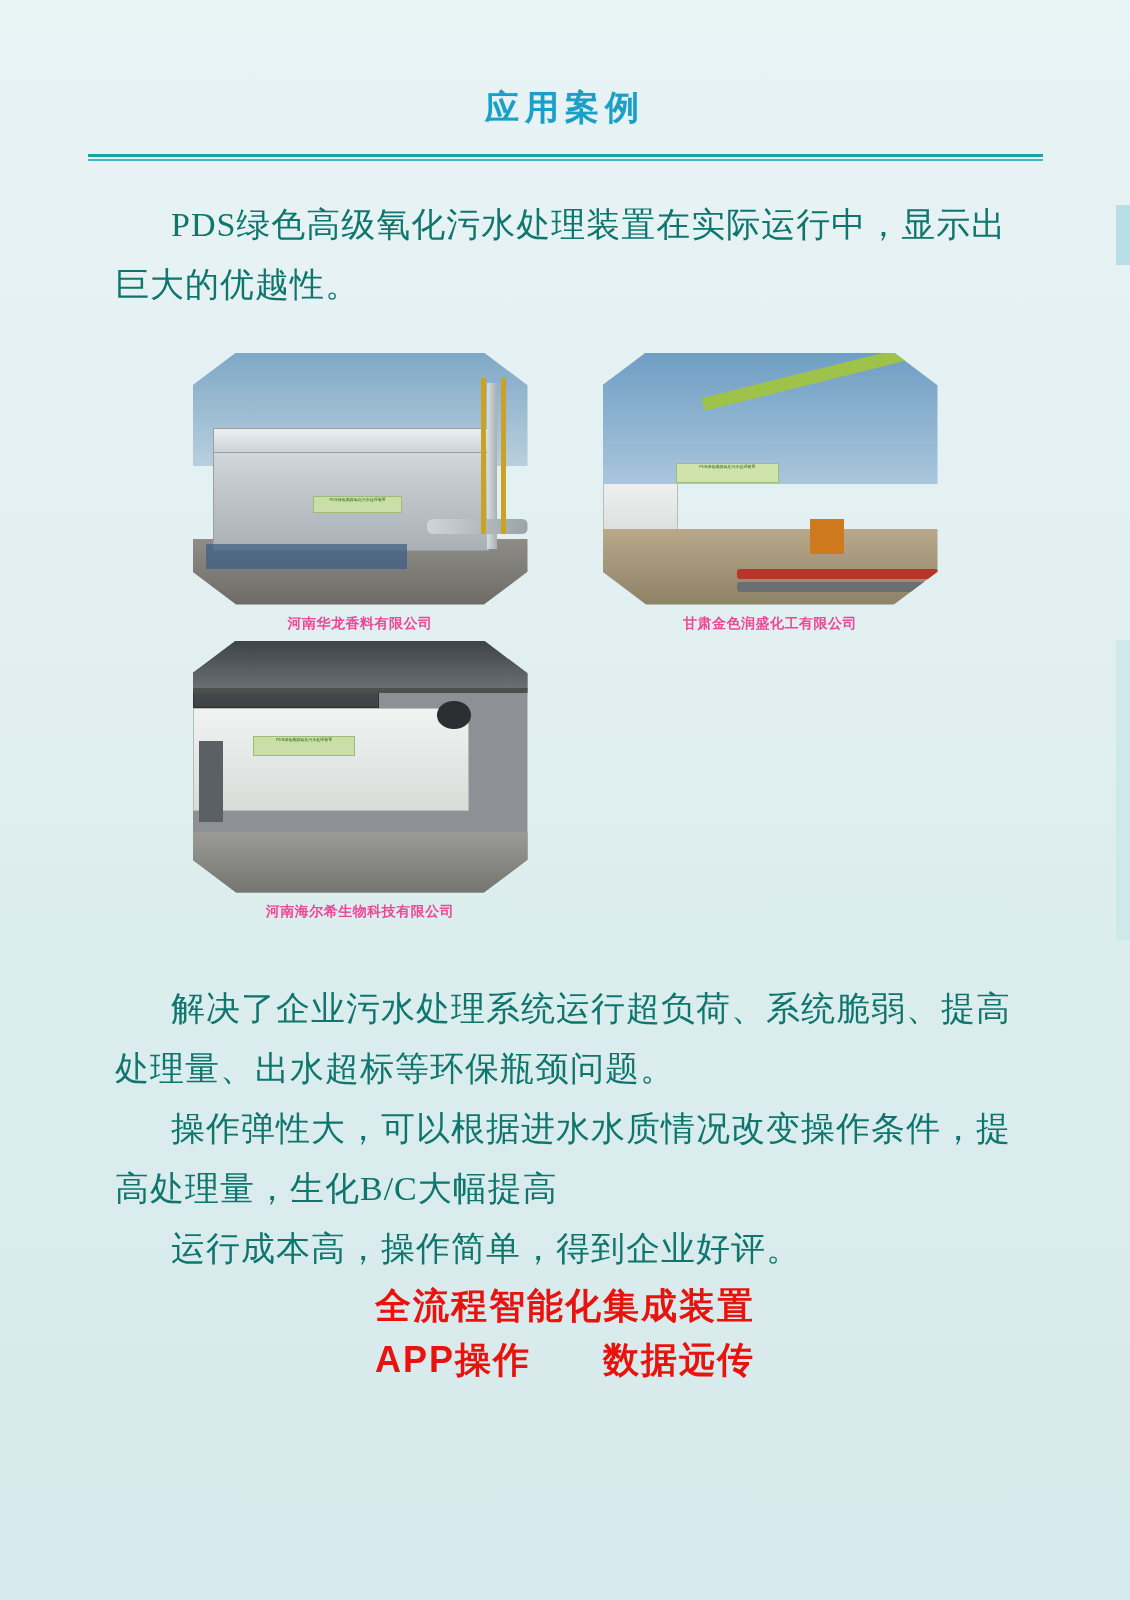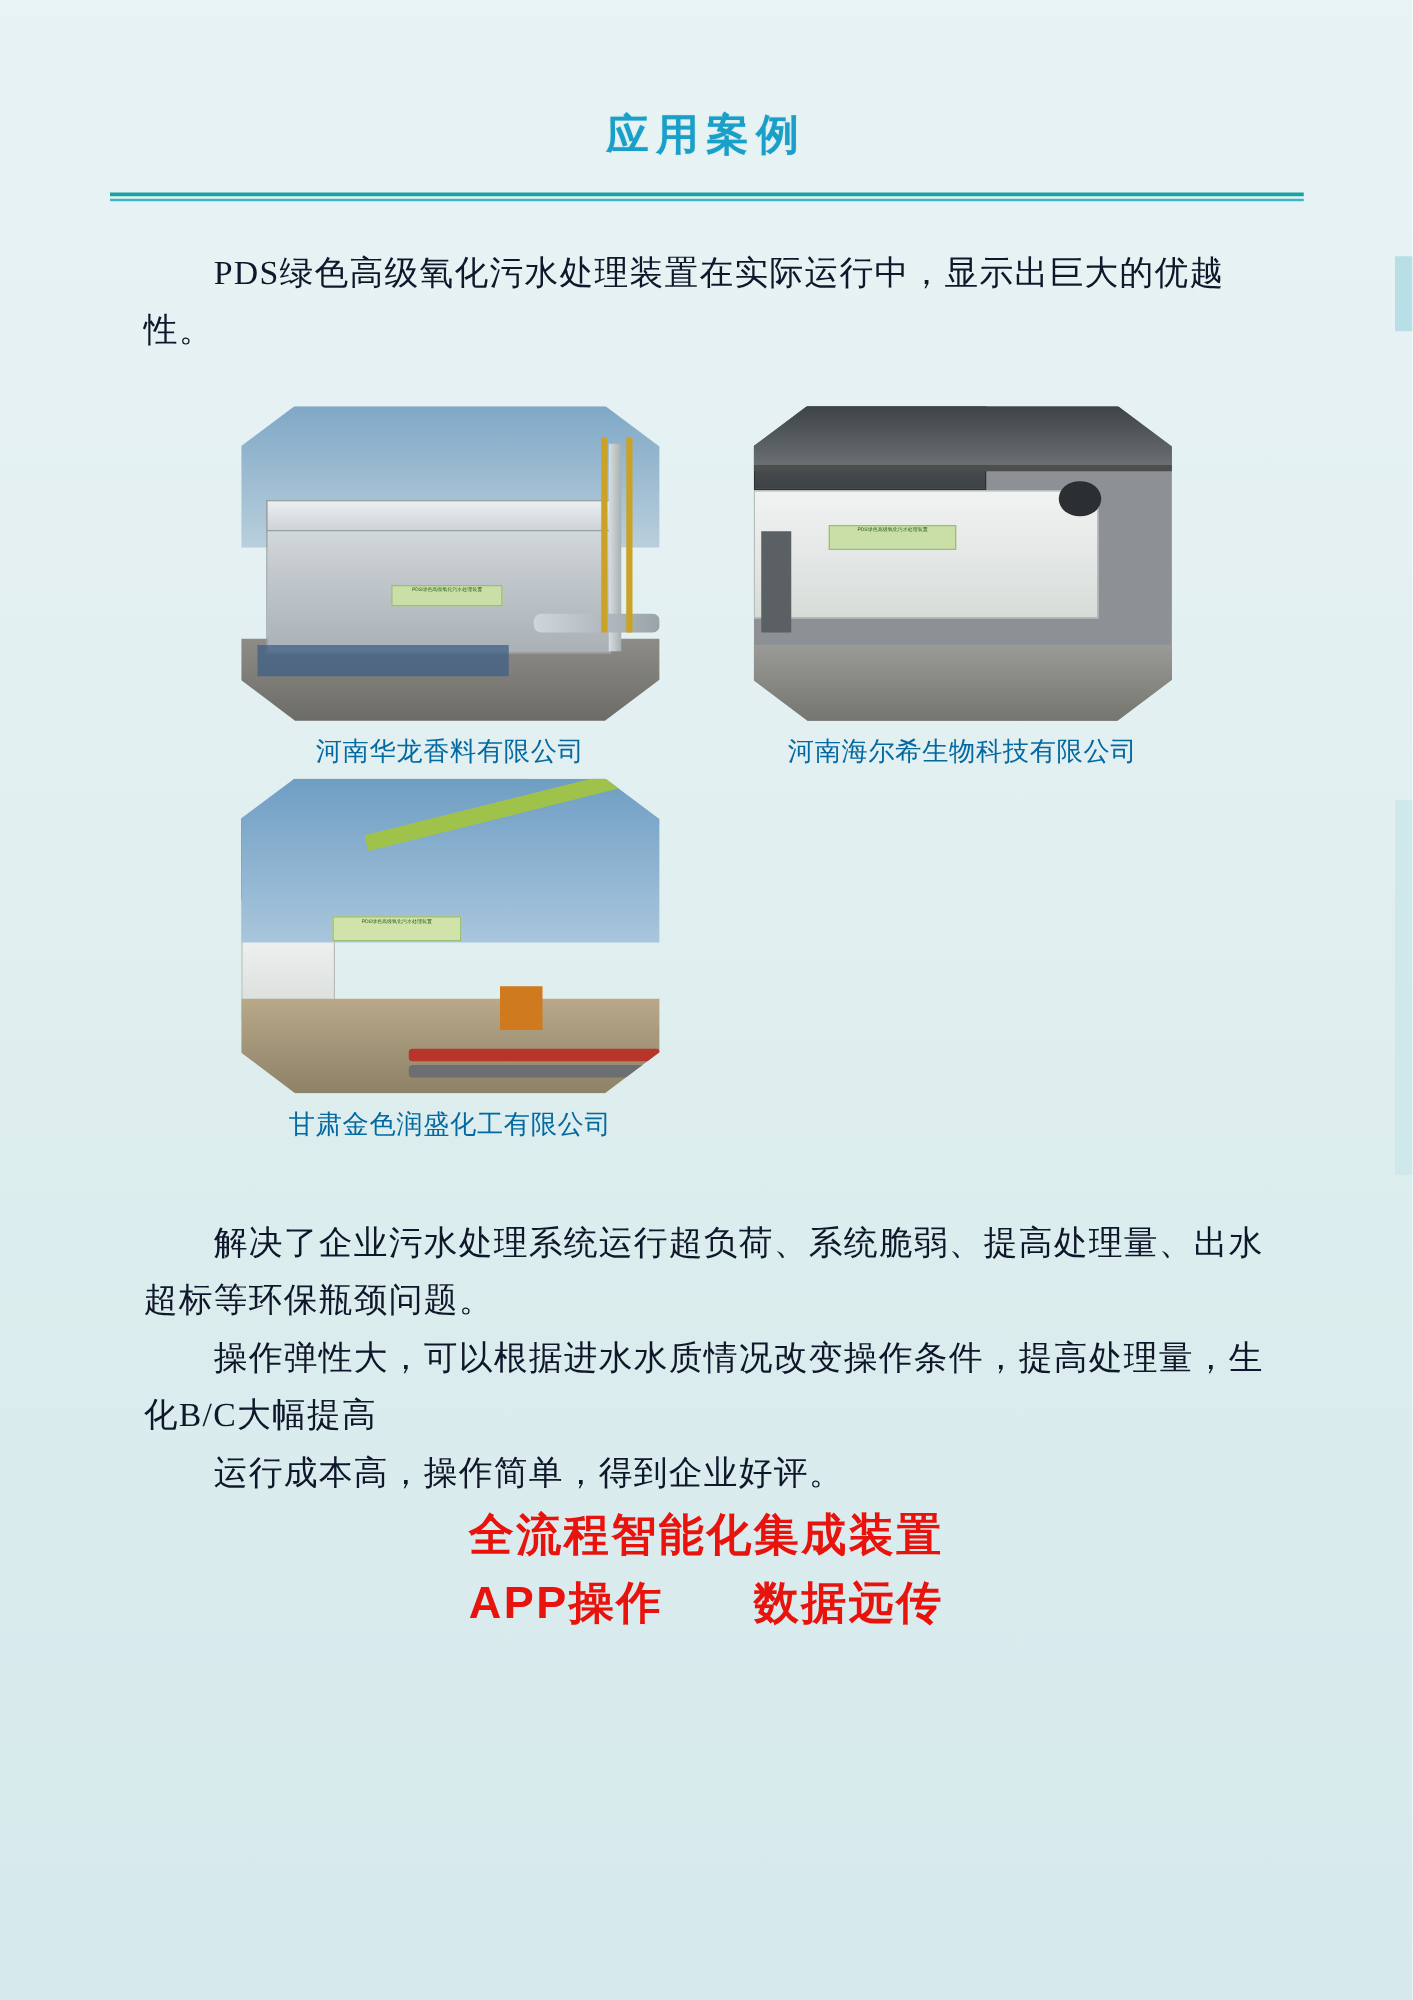--- a/index.html
+++ b/index.html
@@ -37,23 +37,23 @@
 
   
   .content {
     width: 900px;
     margin: 0 auto;
     padding-top: 34px;
   }
   p.para {
     margin: 0;
     font-family: "Liberation Serif", serif;
-    font-size: 27px;
-    line-height: 46px;
-    color: #0f172a;
+    font-size: 34px;
+    line-height: 60px;
+    color: #0f766e;
     text-indent: 56px;
     letter-spacing: 1px;
   }
 
   
   .photo-grid {
     width: 790px;
     margin: 38px auto 0 auto;
     display: grid;
     grid-template-columns: 1fr 1fr;
@@ -73,23 +73,23 @@
     
     clip-path: polygon(13% 0, 87% 0, 100% 13%, 100% 87%, 87% 100%, 13% 100%, 0 87%, 0 13%);
     border: 0;
   }
   .photo-inner {
     position: absolute;
     inset: 0;
   }
   .caption {
     margin-top: 10px;
-    font-size: 21px;
-    font-weight: normal;
-    color: #0369a1;
+    font-size: 14px;
+    font-weight: bold;
+    color: #ec4899;
     font-family: "Liberation Sans", sans-serif;
     letter-spacing: .5px;
   }
 
   
   .sky {
     position: absolute;
     left: 0; right: 0; top: 0;
     height: 45%;
     background: linear-gradient(180deg, #7fa8c6 0%, #b9cfdd 100%);
@@ -209,52 +209,52 @@
           <div class="beam" style="left:86%; top:10%; width:1.5%; height:62%; background:#c9a227;"></div>
           <div class="beam" style="left:92%; top:10%; width:1.5%; height:62%; background:#c9a227;"></div>
           <div style="position:absolute; left:4%; top:76%; width:60%; height:10%; background:#3f5f86; opacity:.75;"></div>
         </div>
       </div>
       <div class="caption">河南华龙香料有限公司</div>
     </div>
 
     <div class="photo-cell">
       <div class="photo">
-        <div class="photo-inner" style="background:#8d9095;">
-          <div class="roof" style="height:20%; background:linear-gradient(180deg,#3d4347,#6d7276);"></div>
-          <div class="beam" style="left:0; top:19%; width:100%; height:2%;"></div>
-          <div class="unit-dark" style="left:45%; top:21%; width:55%; height:26%;"></div>
-          <div class="unit-white" style="left:8%; top:34%; width:82%; height:40%;"></div>
-          <div class="label-plate" style="left:18%; top:38%; width:30%; height:7%;">PDS绿色高级氧化污水处理装置</div>
-          <div style="position:absolute; left:73%; top:24%; width:10%; height:11%; background:#2b2f31; border-radius:50%;"></div>
-          <div class="ground" style="height:24%; background:linear-gradient(180deg,#9a9b96,#74756f);"></div>
-          <div style="position:absolute; left:2%; top:40%; width:7%; height:32%; background:#5a6063;"></div>
-        </div>
-      </div>
-      <div class="caption">河南海尔希生物科技有限公司</div>
-    </div>
-
-    <div class="photo-cell">
-      <div class="photo">
         <div class="photo-inner">
           <div class="sky" style="height:52%; background:linear-gradient(180deg,#6f9ec4 0%,#a9c6dc 100%);"></div>
           <div class="ground" style="height:30%; background:linear-gradient(180deg,#b9a98a,#8d8167);"></div>
           <div class="crane-arm" style="left:30%; top:18%; width:62%; height:5%; transform:rotate(-14deg);"></div>
           <div class="unit-blue" style="left:6%; top:38%; width:68%; height:38%;"></div>
           <div class="unit-white" style="left:6%; top:34%; width:68%; height:8%;"></div>
           <div class="label-plate" style="left:22%; top:44%; width:30%; height:7%; background:#cfe3ab;">PDS绿色高级氧化污水处理装置</div>
           <div class="unit-white" style="left:74%; top:40%; width:22%; height:28%;"></div>
           <div class="pipe" style="left:40%; top:86%; width:60%; height:4%; background:#b8352c;"></div>
           <div class="pipe" style="left:40%; top:91%; width:60%; height:4%; background:#6c6f72;"></div>
           <div style="position:absolute; left:62%; top:66%; width:10%; height:14%; background:#cf7a1f;"></div>
         </div>
       </div>
       <div class="caption">甘肃金色润盛化工有限公司</div>
     </div>
 
+    <div class="photo-cell">
+      <div class="photo">
+        <div class="photo-inner" style="background:#8d9095;">
+          <div class="roof" style="height:20%; background:linear-gradient(180deg,#3d4347,#6d7276);"></div>
+          <div class="beam" style="left:0; top:19%; width:100%; height:2%;"></div>
+          <div class="unit-dark" style="left:45%; top:21%; width:55%; height:26%;"></div>
+          <div class="unit-white" style="left:8%; top:34%; width:82%; height:40%;"></div>
+          <div class="label-plate" style="left:18%; top:38%; width:30%; height:7%;">PDS绿色高级氧化污水处理装置</div>
+          <div style="position:absolute; left:73%; top:24%; width:10%; height:11%; background:#2b2f31; border-radius:50%;"></div>
+          <div class="ground" style="height:24%; background:linear-gradient(180deg,#9a9b96,#74756f);"></div>
+          <div style="position:absolute; left:2%; top:40%; width:7%; height:32%; background:#5a6063;"></div>
+        </div>
+      </div>
+      <div class="caption">河南海尔希生物科技有限公司</div>
+    </div>
+
 
   </div>
 
   <div style="height:58px"></div>
 
   <p class="para">解决了企业污水处理系统运行超负荷、系统脆弱、提高处理量、出水超标等环保瓶颈问题。</p>
   <p class="para">操作弹性大，可以根据进水水质情况改变操作条件，提高处理量，生化B/C大幅提高</p>
   <p class="para">运行成本高，操作简单，得到企业好评。</p>
 
   <div class="footer-red">

